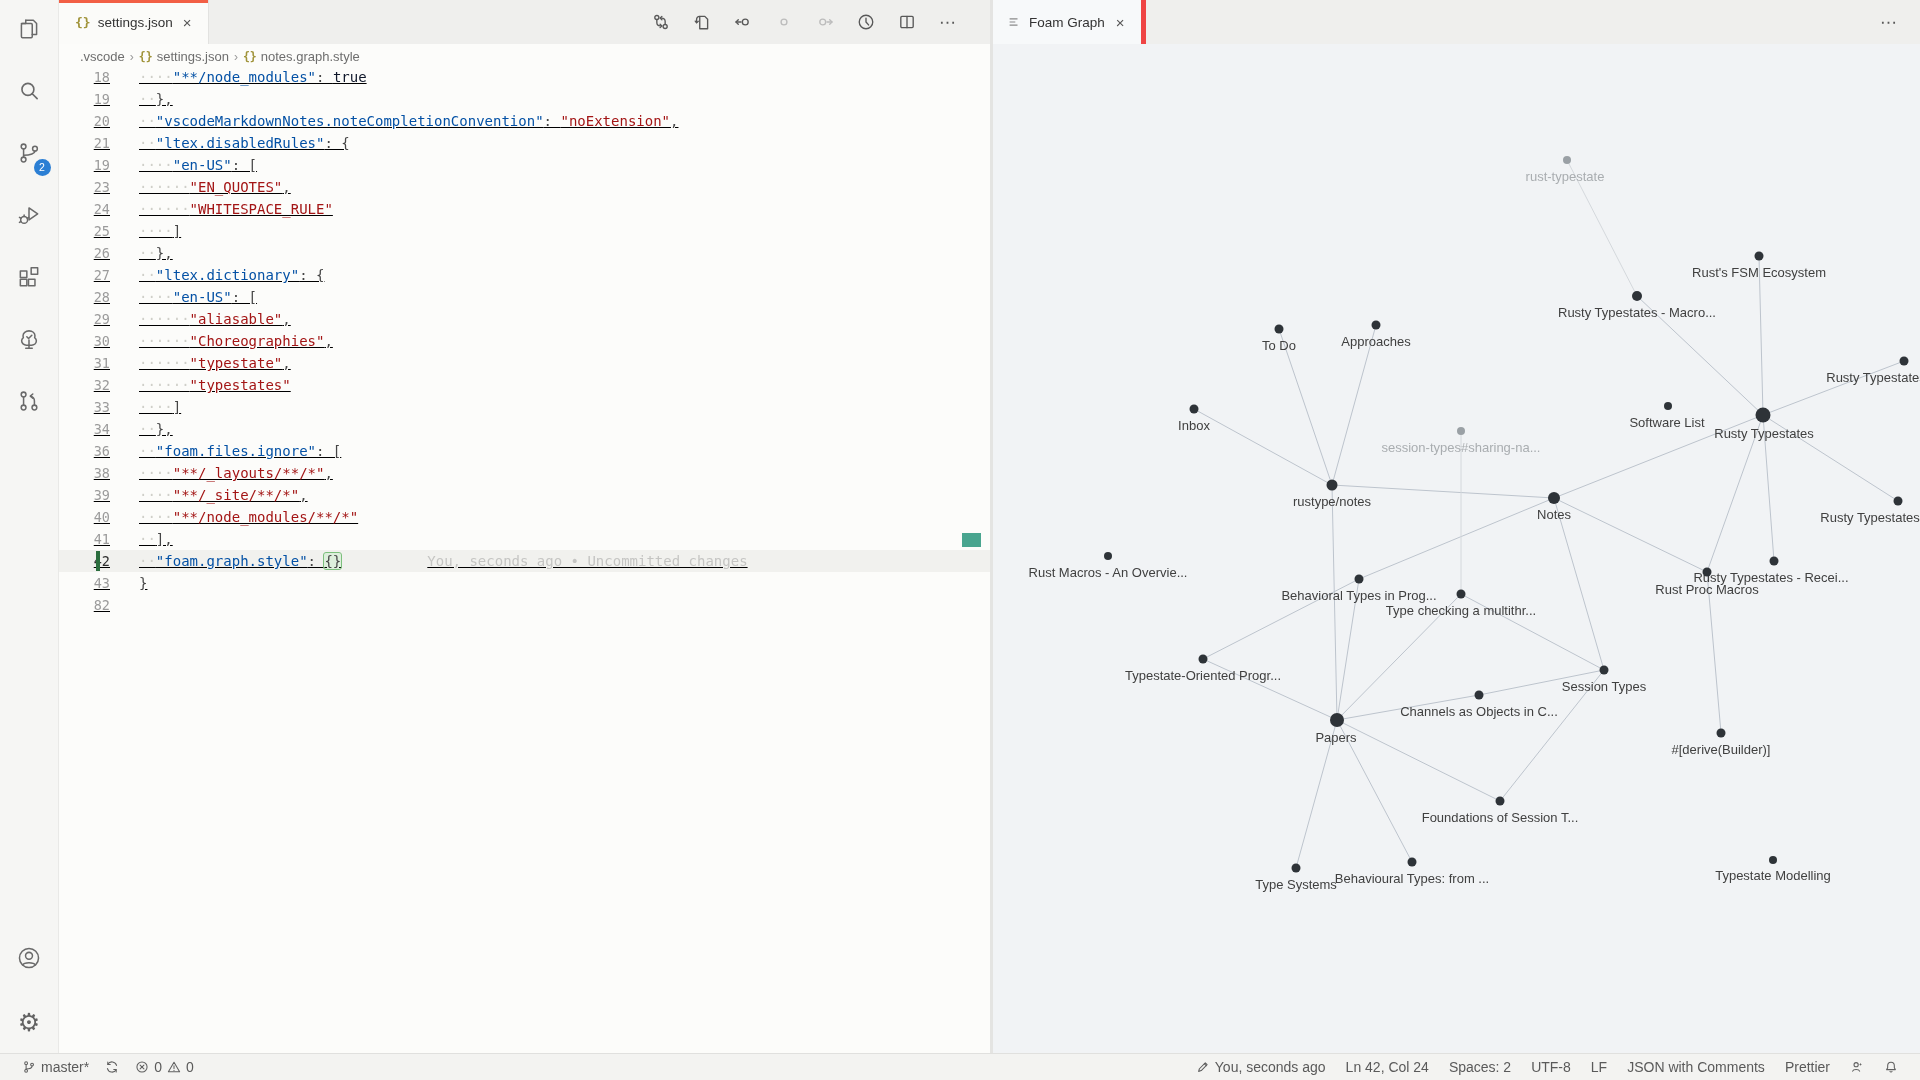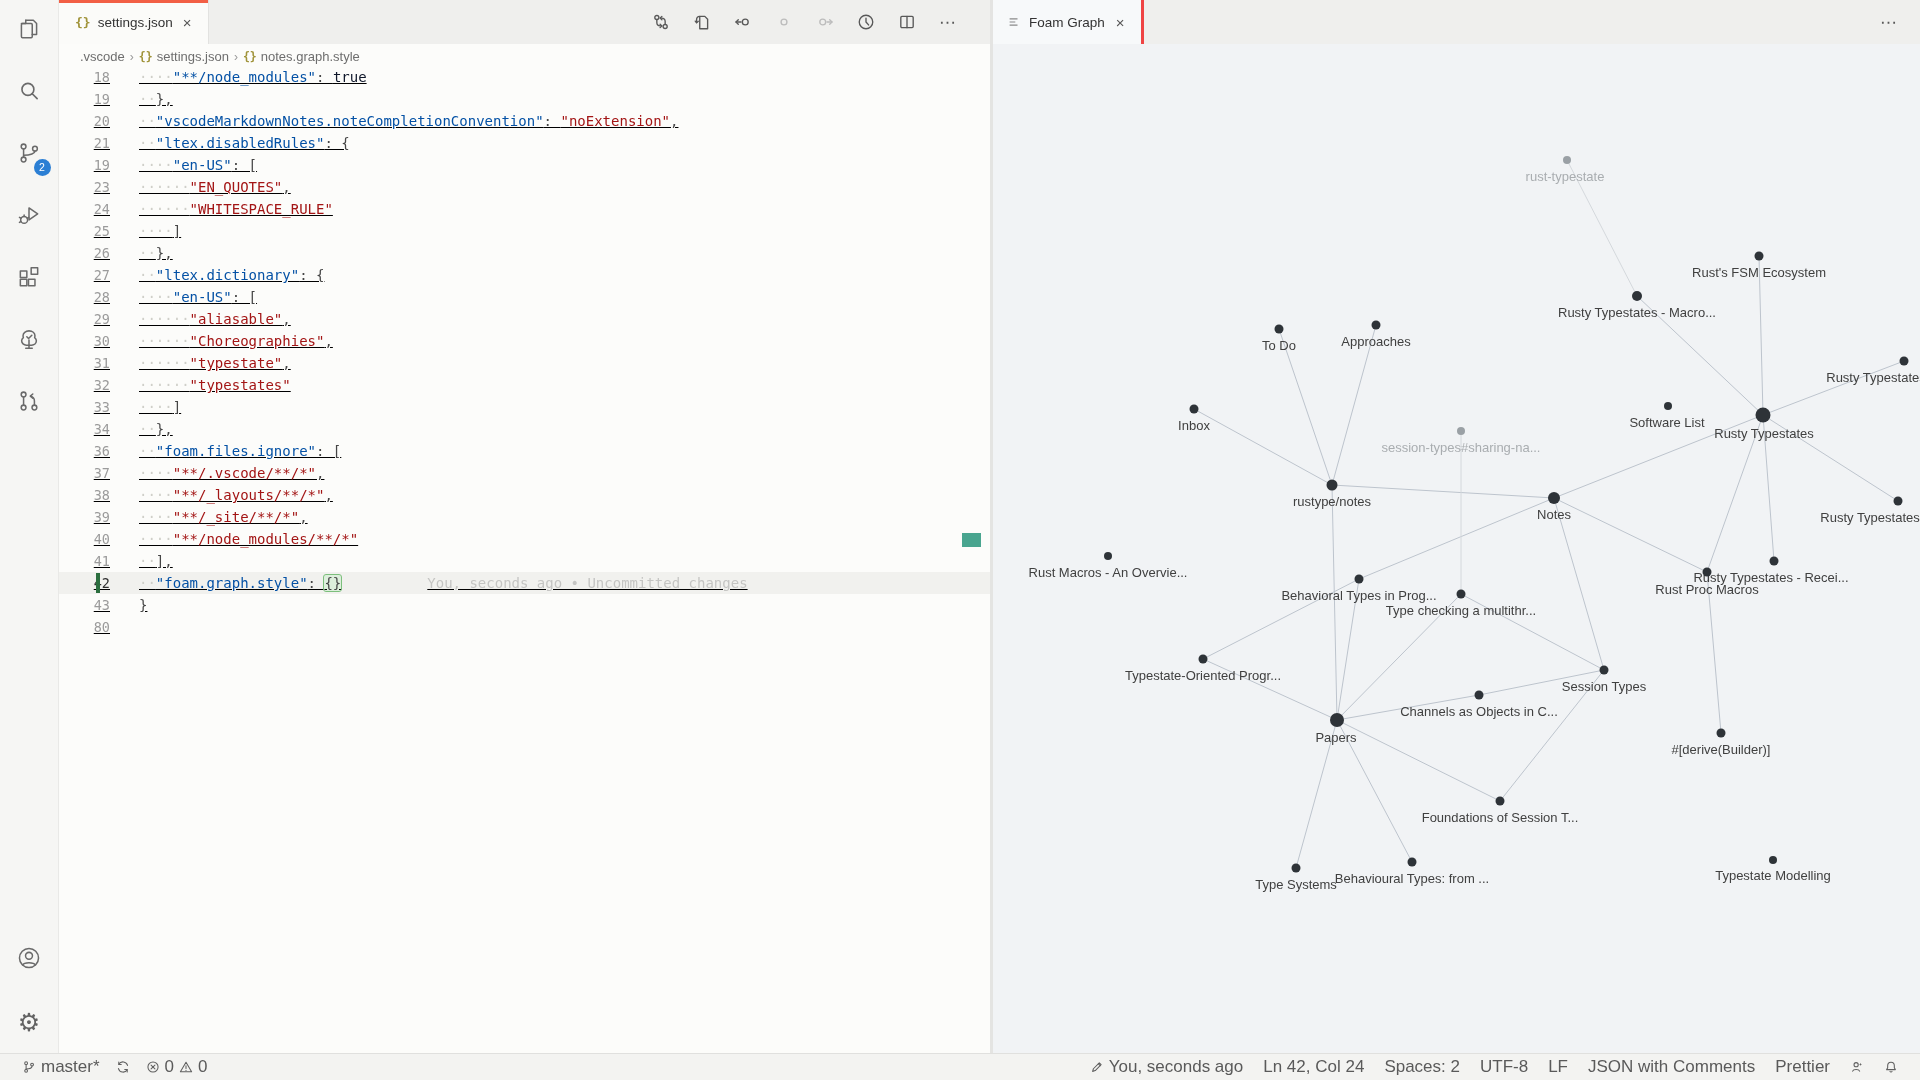--- a/index.html
+++ b/index.html
@@ -60,32 +60,32 @@
   .overview-marker { position:absolute; width:19px; height:14px; background:#49a58f; }
 
   
   .splitter { position:absolute; left:990px; top:0; width:3px; height:1053px; background:#e4e4e2; cursor:col-resize; }
 
   
   .panel { position:absolute; left:993px; top:0; width:927px; height:1053px; background:#f1f3f5; }
   .panel-tabbar { position:absolute; left:0; top:0; width:100%; height:44px; background:#efefed;
                   display:flex; align-items:stretch; }
   .panel-tab { display:flex; align-items:center; gap:8px; padding:0 13px 0 14px; background:#f7f9fa;
-               border-right:3px solid #ef4444; cursor:pointer; }
+               border-right:5px solid #ef4444; cursor:pointer; }
   .panel-tab-label { font-size:13.5px; color:#333; }
   .panel-more { margin-left:auto; align-self:center; padding-right:22px; font-size:17px;
                 color:#585858; letter-spacing:1px; cursor:pointer; }
   .webview-icon { width:14px; height:14px; color:#8a8a8a; }
   .graph-surface { position:absolute; left:12px; top:44px; width:927px; height:1009px; }
   .graph-surface svg text { font-family:"Liberation Sans", sans-serif; font-size:13px; }
 
   
   .status-bar { position:absolute; left:0; bottom:0; width:1920px; height:27px; background:#f3f3f1;
                 border-top:1px solid #e0e0de; display:flex; align-items:center;
-                font-size:17px; color:#5a5a5a; padding:0 14px;gap:13px; }
+                font-size:14px; color:#5a5a5a; padding:0 14px;gap:13px; }
   .sb-group { display:flex; align-items:center; height:100%; }
   .sb-item { display:flex; align-items:center; gap:5px; padding:0 8px; height:100%; cursor:pointer; }
   .sb-item svg { width:14px; height:14px; color:#5f5f5f; }
   .sb-right { margin-left:auto; display:flex; align-items:center; height:100%; gap:4px; }
 </style>
 </head>
 <body>
 
 <div id="app">
 
@@ -233,28 +233,27 @@
           <div class="code-row"><span class="gutter">26</span><span><span class="tok-ind">··</span><span class="tok-p">},</span></span></div>
           <div class="code-row"><span class="gutter">27</span><span><span class="tok-ind">··</span><span class="tok-key">"ltex.dictionary"</span><span class="tok-p">: {</span></span></div>
           <div class="code-row"><span class="gutter">28</span><span><span class="tok-ind">····</span><span class="tok-key">"en-US"</span><span class="tok-p">: [</span></span></div>
           <div class="code-row"><span class="gutter">29</span><span><span class="tok-ind">······</span><span class="tok-str">"aliasable"</span><span class="tok-p">,</span></span></div>
           <div class="code-row"><span class="gutter">30</span><span><span class="tok-ind">······</span><span class="tok-str">"Choreographies"</span><span class="tok-p">,</span></span></div>
           <div class="code-row"><span class="gutter">31</span><span><span class="tok-ind">······</span><span class="tok-str">"typestate"</span><span class="tok-p">,</span></span></div>
           <div class="code-row"><span class="gutter">32</span><span><span class="tok-ind">······</span><span class="tok-str">"typestates"</span></span></div>
           <div class="code-row"><span class="gutter">33</span><span><span class="tok-ind">····</span><span class="tok-p">]</span></span></div>
           <div class="code-row"><span class="gutter">34</span><span><span class="tok-ind">··</span><span class="tok-p">},</span></span></div>
           <div class="code-row"><span class="gutter">36</span><span><span class="tok-ind">··</span><span class="tok-key">"foam.files.ignore"</span><span class="tok-p">: [</span></span></div>
-          <div class="code-row"><span class="gutter">37</span><span><span class="tok-ind">····</span><span class="tok-str">"**/.vscode/**/*"</span><span class="tok-p">,</span></span></div>
           <div class="code-row"><span class="gutter">38</span><span><span class="tok-ind">····</span><span class="tok-str">"**/_layouts/**/*"</span><span class="tok-p">,</span></span></div>
           <div class="code-row"><span class="gutter">39</span><span><span class="tok-ind">····</span><span class="tok-str">"**/_site/**/*"</span><span class="tok-p">,</span></span></div>
           <div class="code-row"><span class="gutter">40</span><span><span class="tok-ind">····</span><span class="tok-str">"**/node_modules/**/*"</span></span></div>
           <div class="code-row"><span class="gutter">41</span><span><span class="tok-ind">··</span><span class="tok-p">],</span></span></div>
           <div class="code-row current"><span class="gutter">42</span><span class="gitbar"></span><span><span class="tok-ind">··</span><span class="tok-key">"foam.graph.style"</span><span class="tok-p">: </span><span class="tok-hl">{}</span><span class="tok-ghost">You, seconds ago • Uncommitted changes</span></span></div>
           <div class="code-row"><span class="gutter">43</span><span><span class="tok-p">}</span></span></div>
-          <div class="code-row"><span class="gutter">80</span><span></span></div>
+          <div class="code-row"><span class="gutter">82</span><span></span></div>
         </div>
       <div class="overview-marker" id="overview-marker" style="left: 903px; top: 464px; background: rgb(73, 165, 143);"></div>
     </div>
   </section>
 
   <div class="splitter"></div>
 
   <section class="panel">
     <div class="panel-tabbar">
       <div class="panel-tab">

